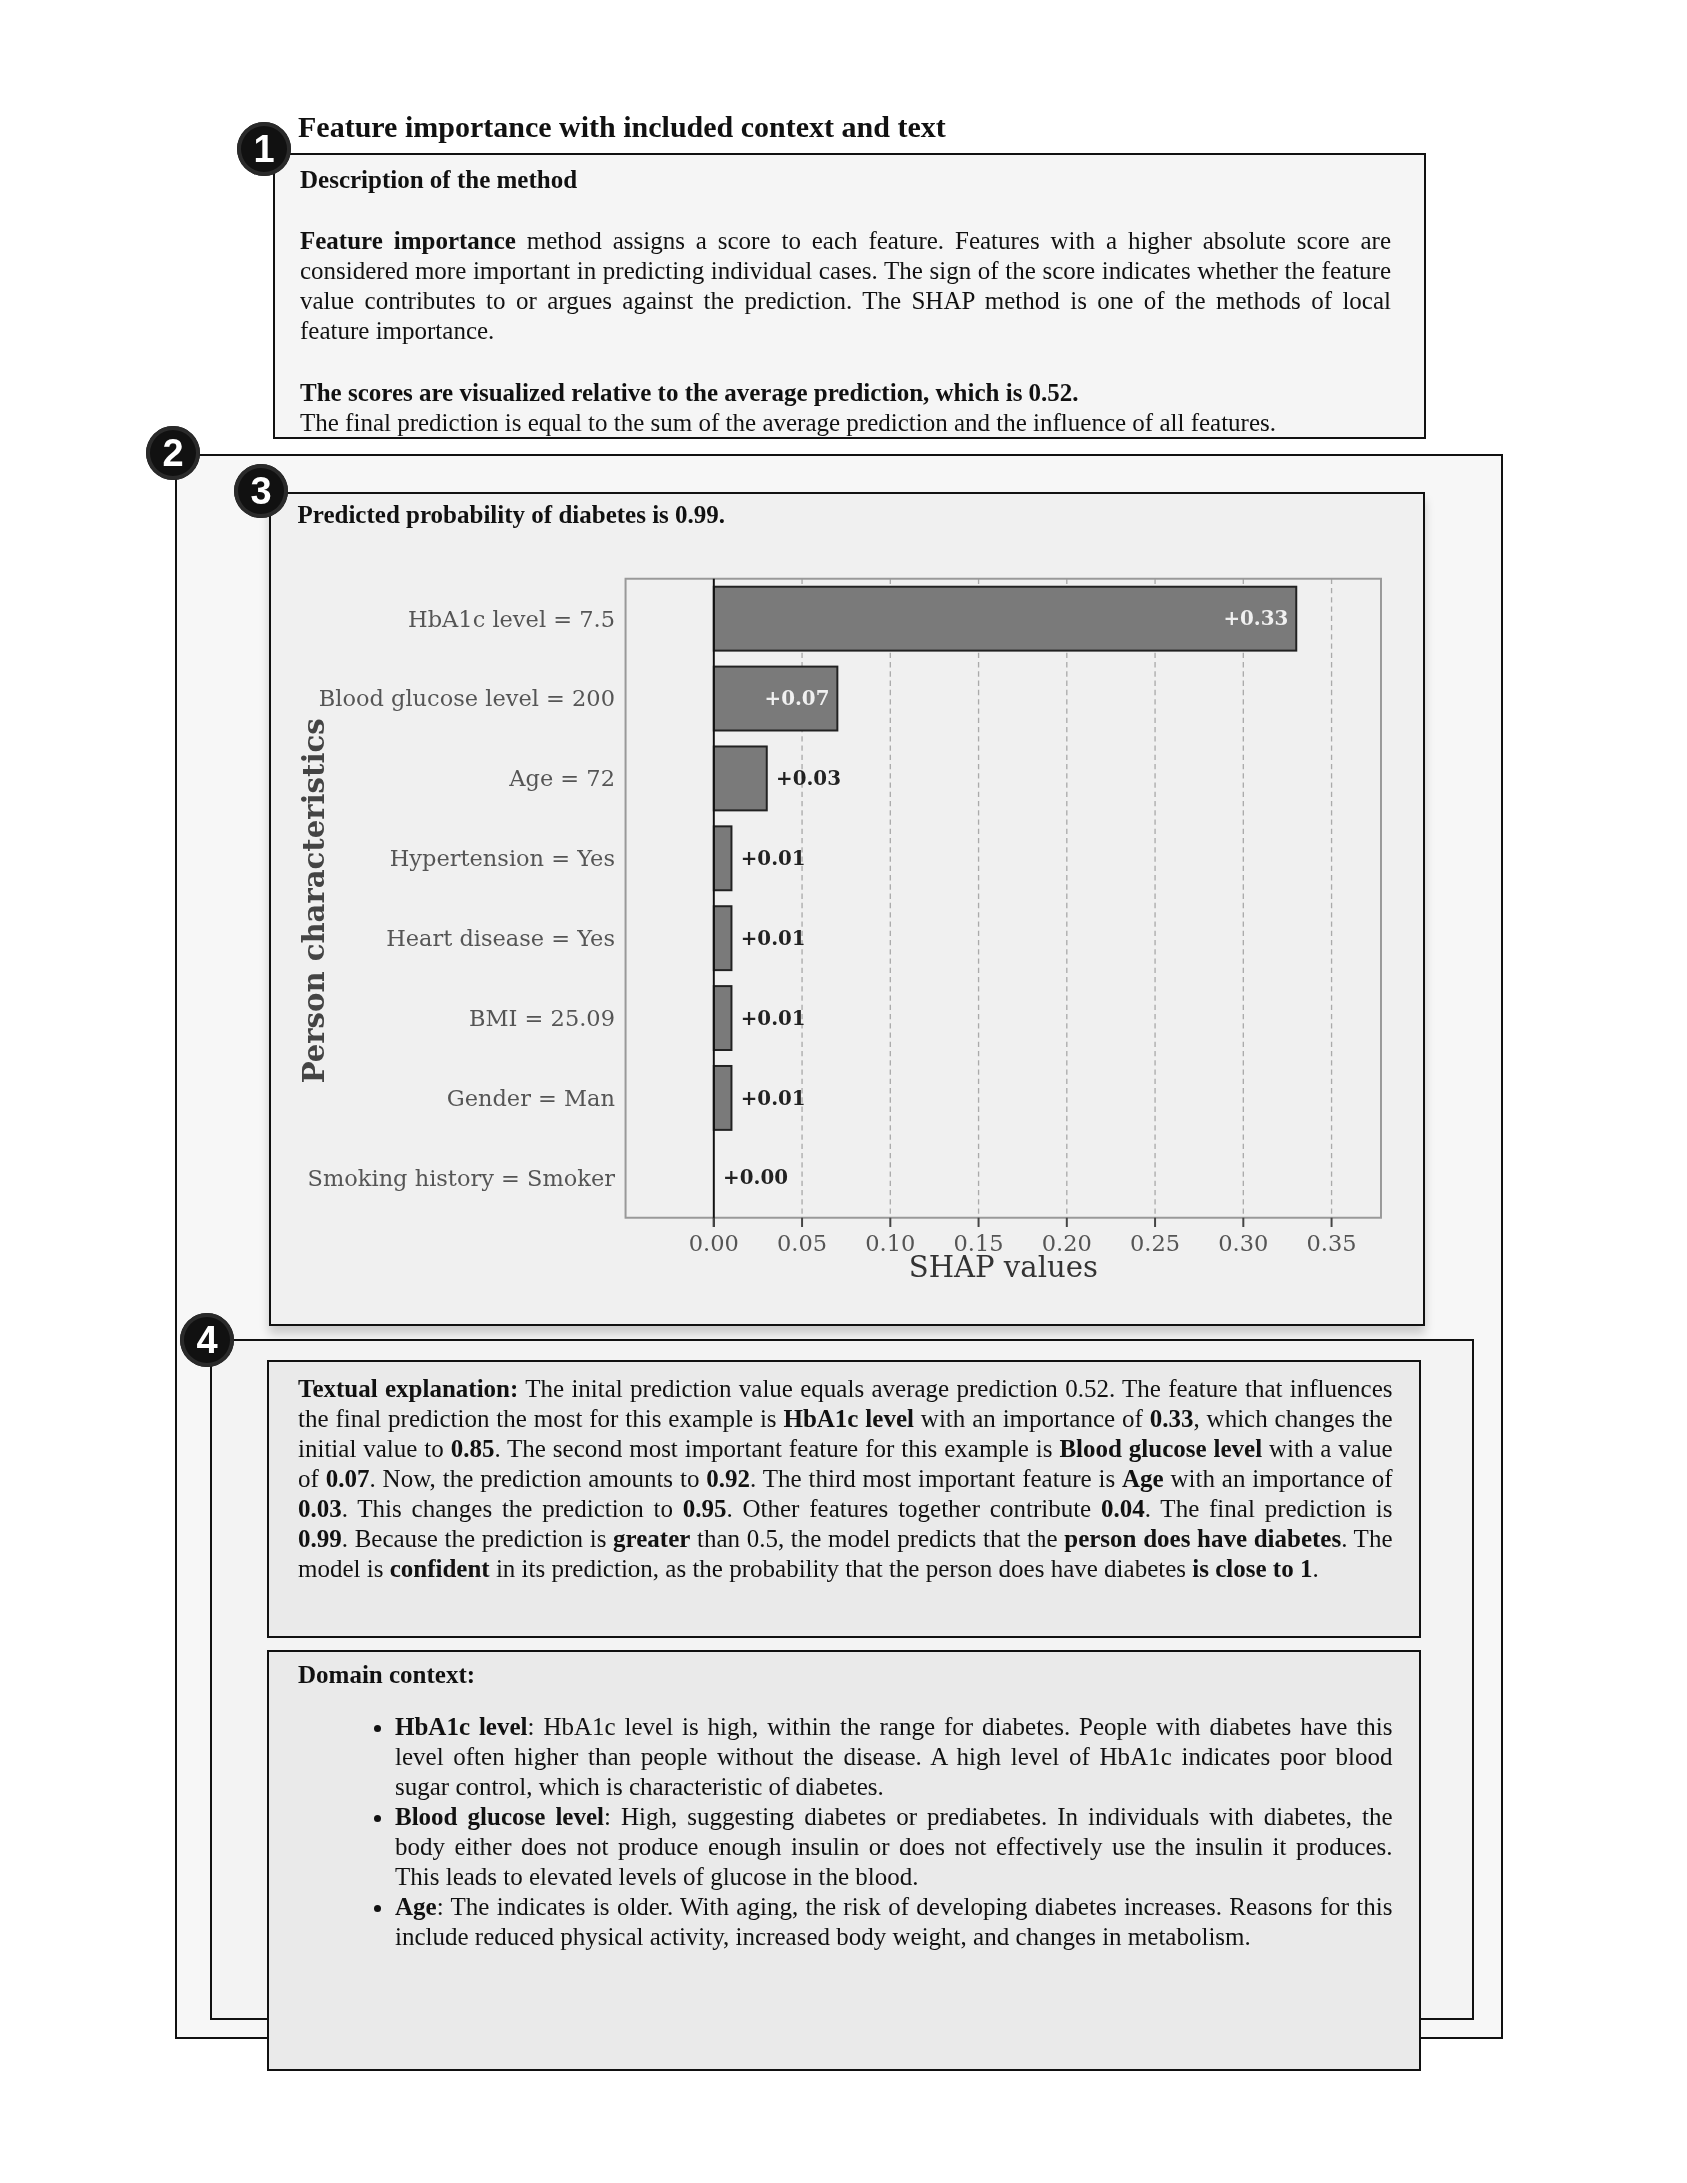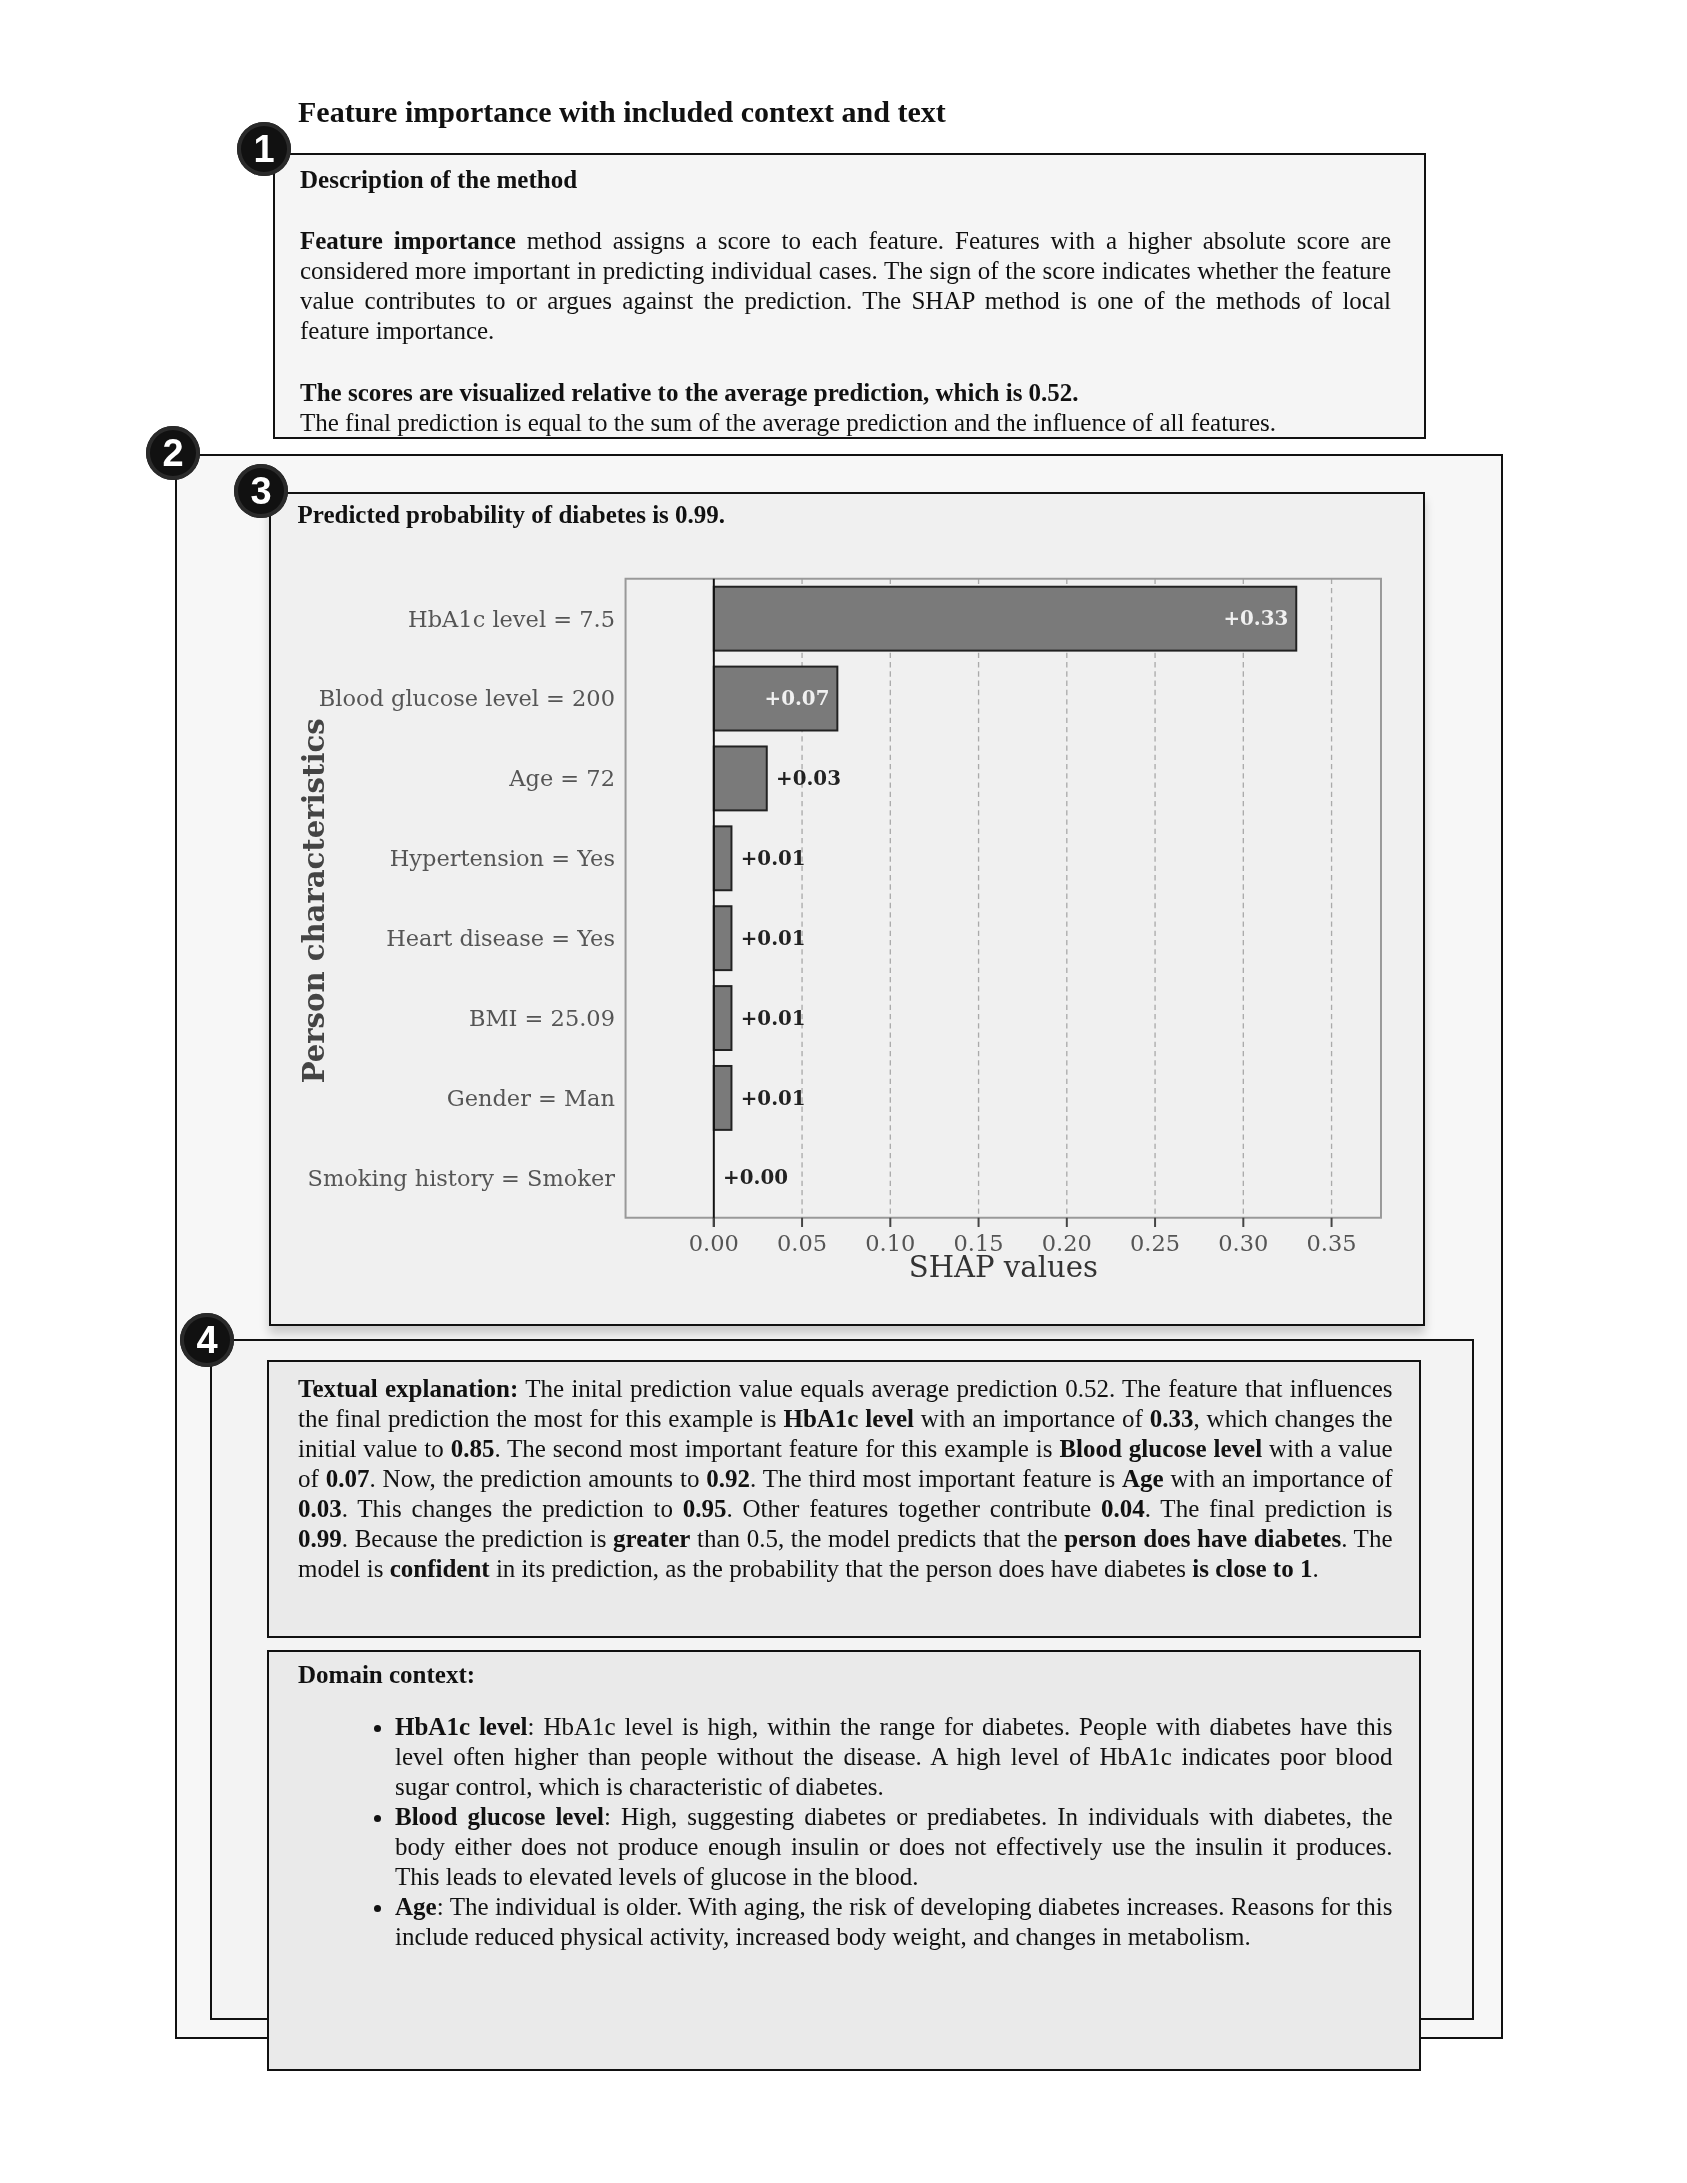--- a/index.html
+++ b/index.html
@@ -1,18 +1,18 @@
 <!DOCTYPE html>
 <html style="font-size:10.6px"><head>
 <meta charset="utf-8">
 <style>
   html, body { margin:0; padding:0; }
   body { width:1687px; height:2183px; background:#ffffff; position:relative; overflow:hidden;
          font-family:"Liberation Serif", "DejaVu Serif", serif; color:#111; }
-  .title { position:absolute; left:298px; top:95px; font-size:30px; font-weight:bold; white-space:nowrap; }
+  .title { position:absolute; left:298px; top:110px; font-size:30px; font-weight:bold; white-space:nowrap; }
   .badge { position:absolute; width:54px; height:54px; border-radius:50%; background:#111;
            color:#fff; font-family:"Liberation Sans", sans-serif; font-weight:bold; font-size:38px;
            display:flex; align-items:center; justify-content:center; box-shadow: inset 0 0 0 4px #2a2a2a; }
   .box { position:absolute; border:2.6px solid #111; box-sizing:border-box; }
   #box1 { left:273px; top:153px; width:1153px; height:286px; background:#f5f5f5; padding:10.6px 33px 0 25px; }
   #box2 { left:175px; top:454px; width:1328px; height:1585px; background:#f7f7f7; }
   #box3 { left:269px; top:492px; width:1156px; height:834px; background:#f0f0f0; box-shadow: 0 8px 9.3px rgba(0,0,0,0.18); }
   #box4 { left:210px; top:1339px; width:1264px; height:681px; background:#f3f3f3; }
   #box5 { left:267px; top:1360px; width:1154px; height:278px; background:#eaeaea; padding:12px 26.5px 0 29px; }
   #box6 { left:267px; top:1650px; width:1154px; height:421px; background:#eaeaea; padding:9.3px 26.5px 0 29px; }
@@ -109,21 +109,21 @@
 
 <div class="box" id="box5">
   <div class="para" id="textual"><b>Textual explanation:</b><span> The inital prediction value equals average prediction 0.52.  The feature that influences the final prediction the most for this example is </span><b>HbA1c level</b><span> with an importance of </span><b>0.33</b><span>, which changes the initial value to </span><b>0.85</b><span>. The second most important feature for this example is </span><b>Blood glucose level</b><span> with a value of </span><b>0.07</b><span>. Now, the prediction amounts to </span><b>0.92</b><span>. The third most important feature is </span><b>Age</b><span> with an importance of </span><b>0.03</b><span>.  This changes the prediction to </span><b>0.95</b><span>.  Other features together contribute </span><b>0.04</b><span>. The final prediction is </span><b>0.99</b><span>. Because the prediction is </span><b>greater</b><span> than 0.5, the model predicts that the </span><b>person does have diabetes</b><span>. The model is </span><b>confident</b><span> in its prediction, as the probability that the person does have diabetes </span><b>is close to 1</b><span>.</span></div>
 </div>
 
 <div class="box" id="box6">
   <div class="h2">Domain context:</div>
   <ul id="context-list">
       <li><b>HbA1c level</b><span>: HbA1c level is high, within the range for diabetes. People with diabetes have this level often higher than people without the disease.  A high level of HbA1c indicates poor blood sugar control, which is characteristic of diabetes.</span></li>
       <li><b>Blood glucose level</b><span>: High, suggesting diabetes or prediabetes. In individuals with diabetes, the body either does not produce enough insulin or does not effectively use the insulin it produces. This leads to elevated levels of glucose in the blood.</span></li>
-      <li><b>Age</b><span>: The individual is older. With aging, the risk of developing diabetes increases. Reasons for this include reduced physical activity, increased body weight, and changes in metabolism.</span></li>
+      <li><b>Age</b><span>: The indicates is older. With aging, the risk of developing diabetes increases. Reasons for this include reduced physical activity, increased body weight, and changes in metabolism.</span></li>
     </ul>
 </div>
 
 <div class="badge" style="left:237px;top:122px">1</div>
 <div class="badge" style="left:146px;top:426px">2</div>
 <div class="badge" style="left:234px;top:464px">3</div>
 <div class="badge" style="left:180px;top:1313px">4</div>
 
 
 </body></html>

